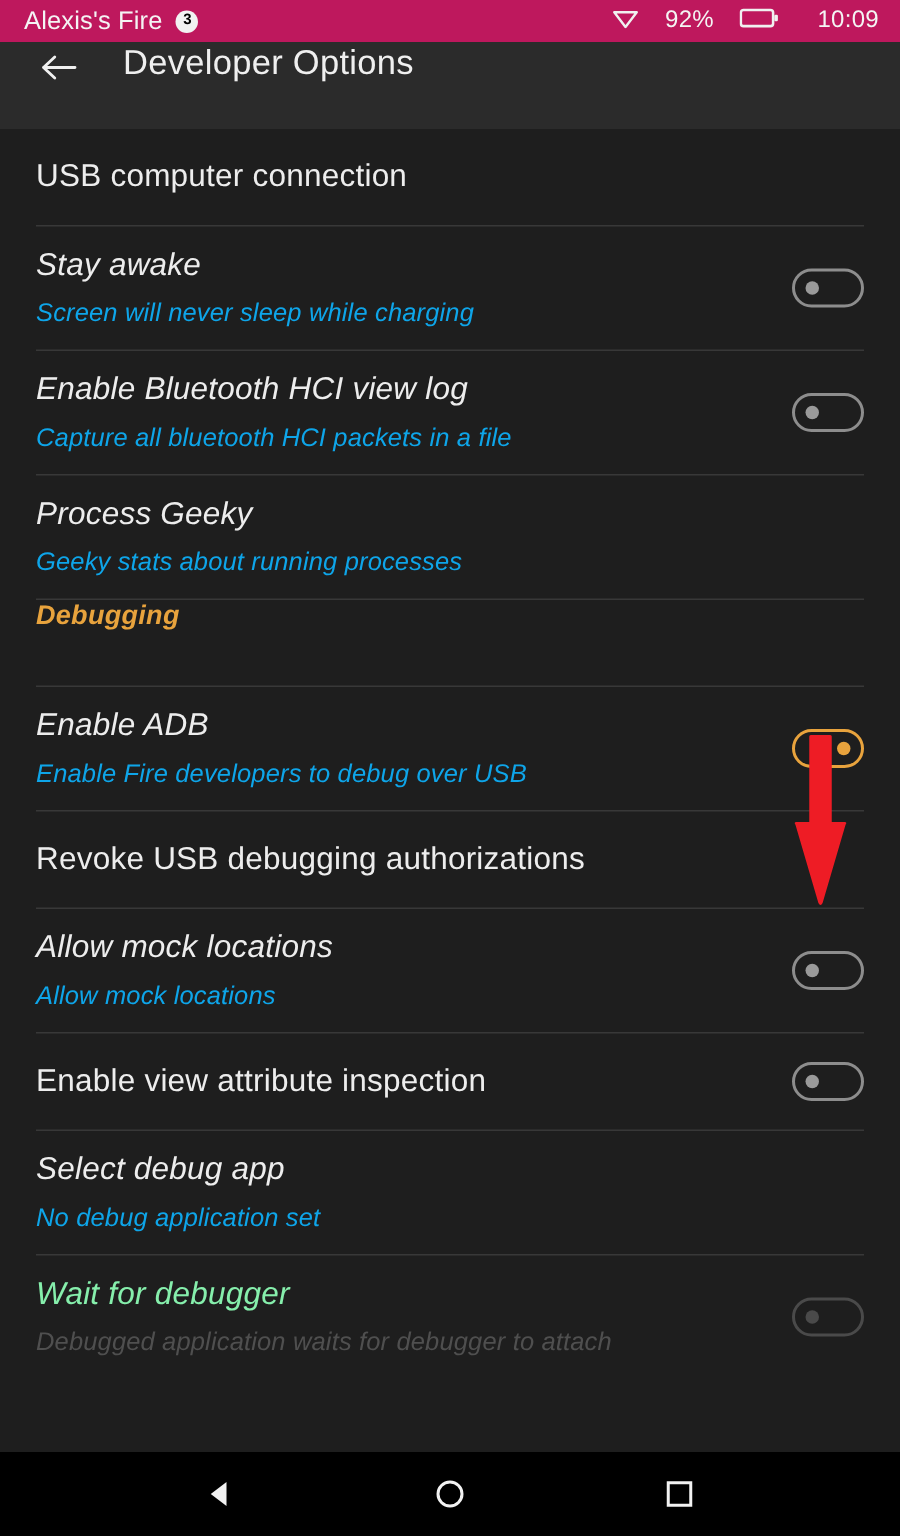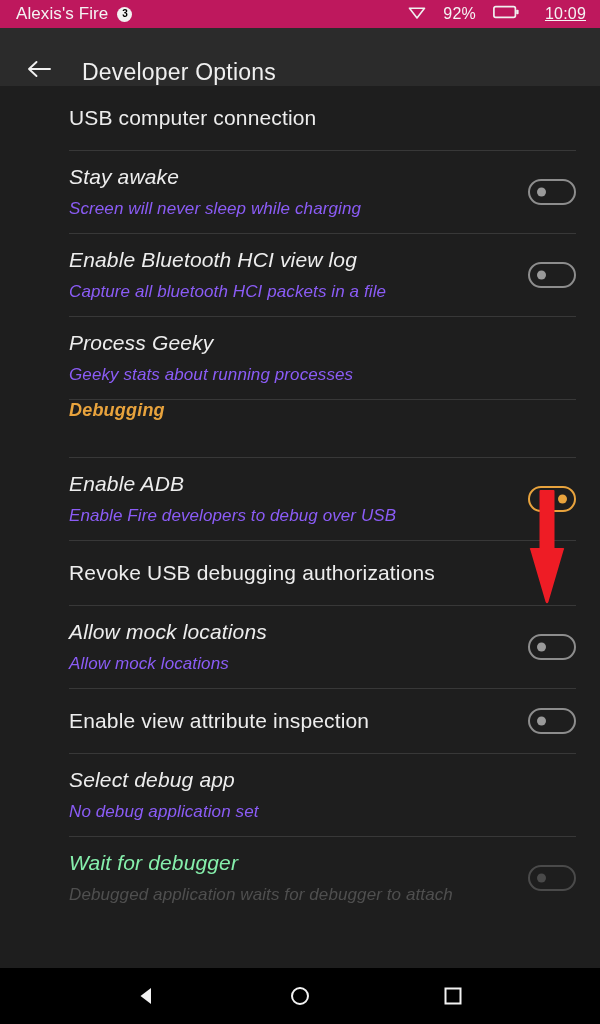--- a/index.html
+++ b/index.html
@@ -29,68 +29,67 @@
   .sb-badge {
     width:15px; height:15px; border-radius:50%;
     background:#f2f2f2; color:#000;
     font-size:10px; font-weight:bold;
     display:flex; align-items:center; justify-content:center;
     line-height:1;
   }
   .sb-spacer { flex:1 1 auto; }
   .sb-right { display:flex; align-items:flex-start; gap:17px; }
   .sb-pct { font-size:16px; color:#f4f4f4; letter-spacing:.2px; }
-  .sb-clock { font-size:16px; color:#f4f4f4; margin-left:9px; letter-spacing:.2px;text-decoration:underline; }
+  .sb-clock { font-size:16px; color:#f4f4f4; margin-left:9px; letter-spacing:.2px; }
   .wifi-ico { width:18px; height:14px; display:block; }
   .batt-ico { width:26px; height:14px; display:block; }
 
   
   .actionbar {
     height:58px; flex:0 0 58px;
     background:#2b2b2b;
-    display:flex; align-items:flex-end;
+    display:flex; align-items:flex-start;
     padding-left:22px;
   }
   .back-btn {
     width:34px; height:34px;
     display:flex; align-items:center; justify-content:center;
     cursor:pointer;
   }
   .back-btn svg { width:26px; height:20px; display:block; }
   .ab-title {
     font-size:23px; color:#efefef;
     margin-left:26px; letter-spacing:.2px;
     font-weight:400;
   }
 
   
   .list {
     flex:1 1 auto;
     background:#1e1e1e;
     position:relative;
     overflow:hidden;
-    padding-left:45px;
   }
   .row {
     position:relative;
     padding:0 24px;
     display:flex; align-items:center;
   }
   .row-inner {
     flex:1 1 auto;
     min-width:0;
     padding-right:14px;
   }
   .row-title {
     font-size:21px; color:#ededed;
     letter-spacing:.15px; line-height:1.25;
     font-weight:400; white-space:nowrap;
   }
   .row-sub {
-    font-size:17px; color:#8b5cf6;
+    font-size:17px; color:#0ea5e9;
     letter-spacing:.1px; line-height:1.3;
     margin-top:7px; white-space:nowrap;
   }
   .divider {
     height:1px; background:#383838;
     margin:0 24px;
   }
 
   
   .section-head { padding:0 24px; display:flex; align-items:flex-start;font-style:italic; }

